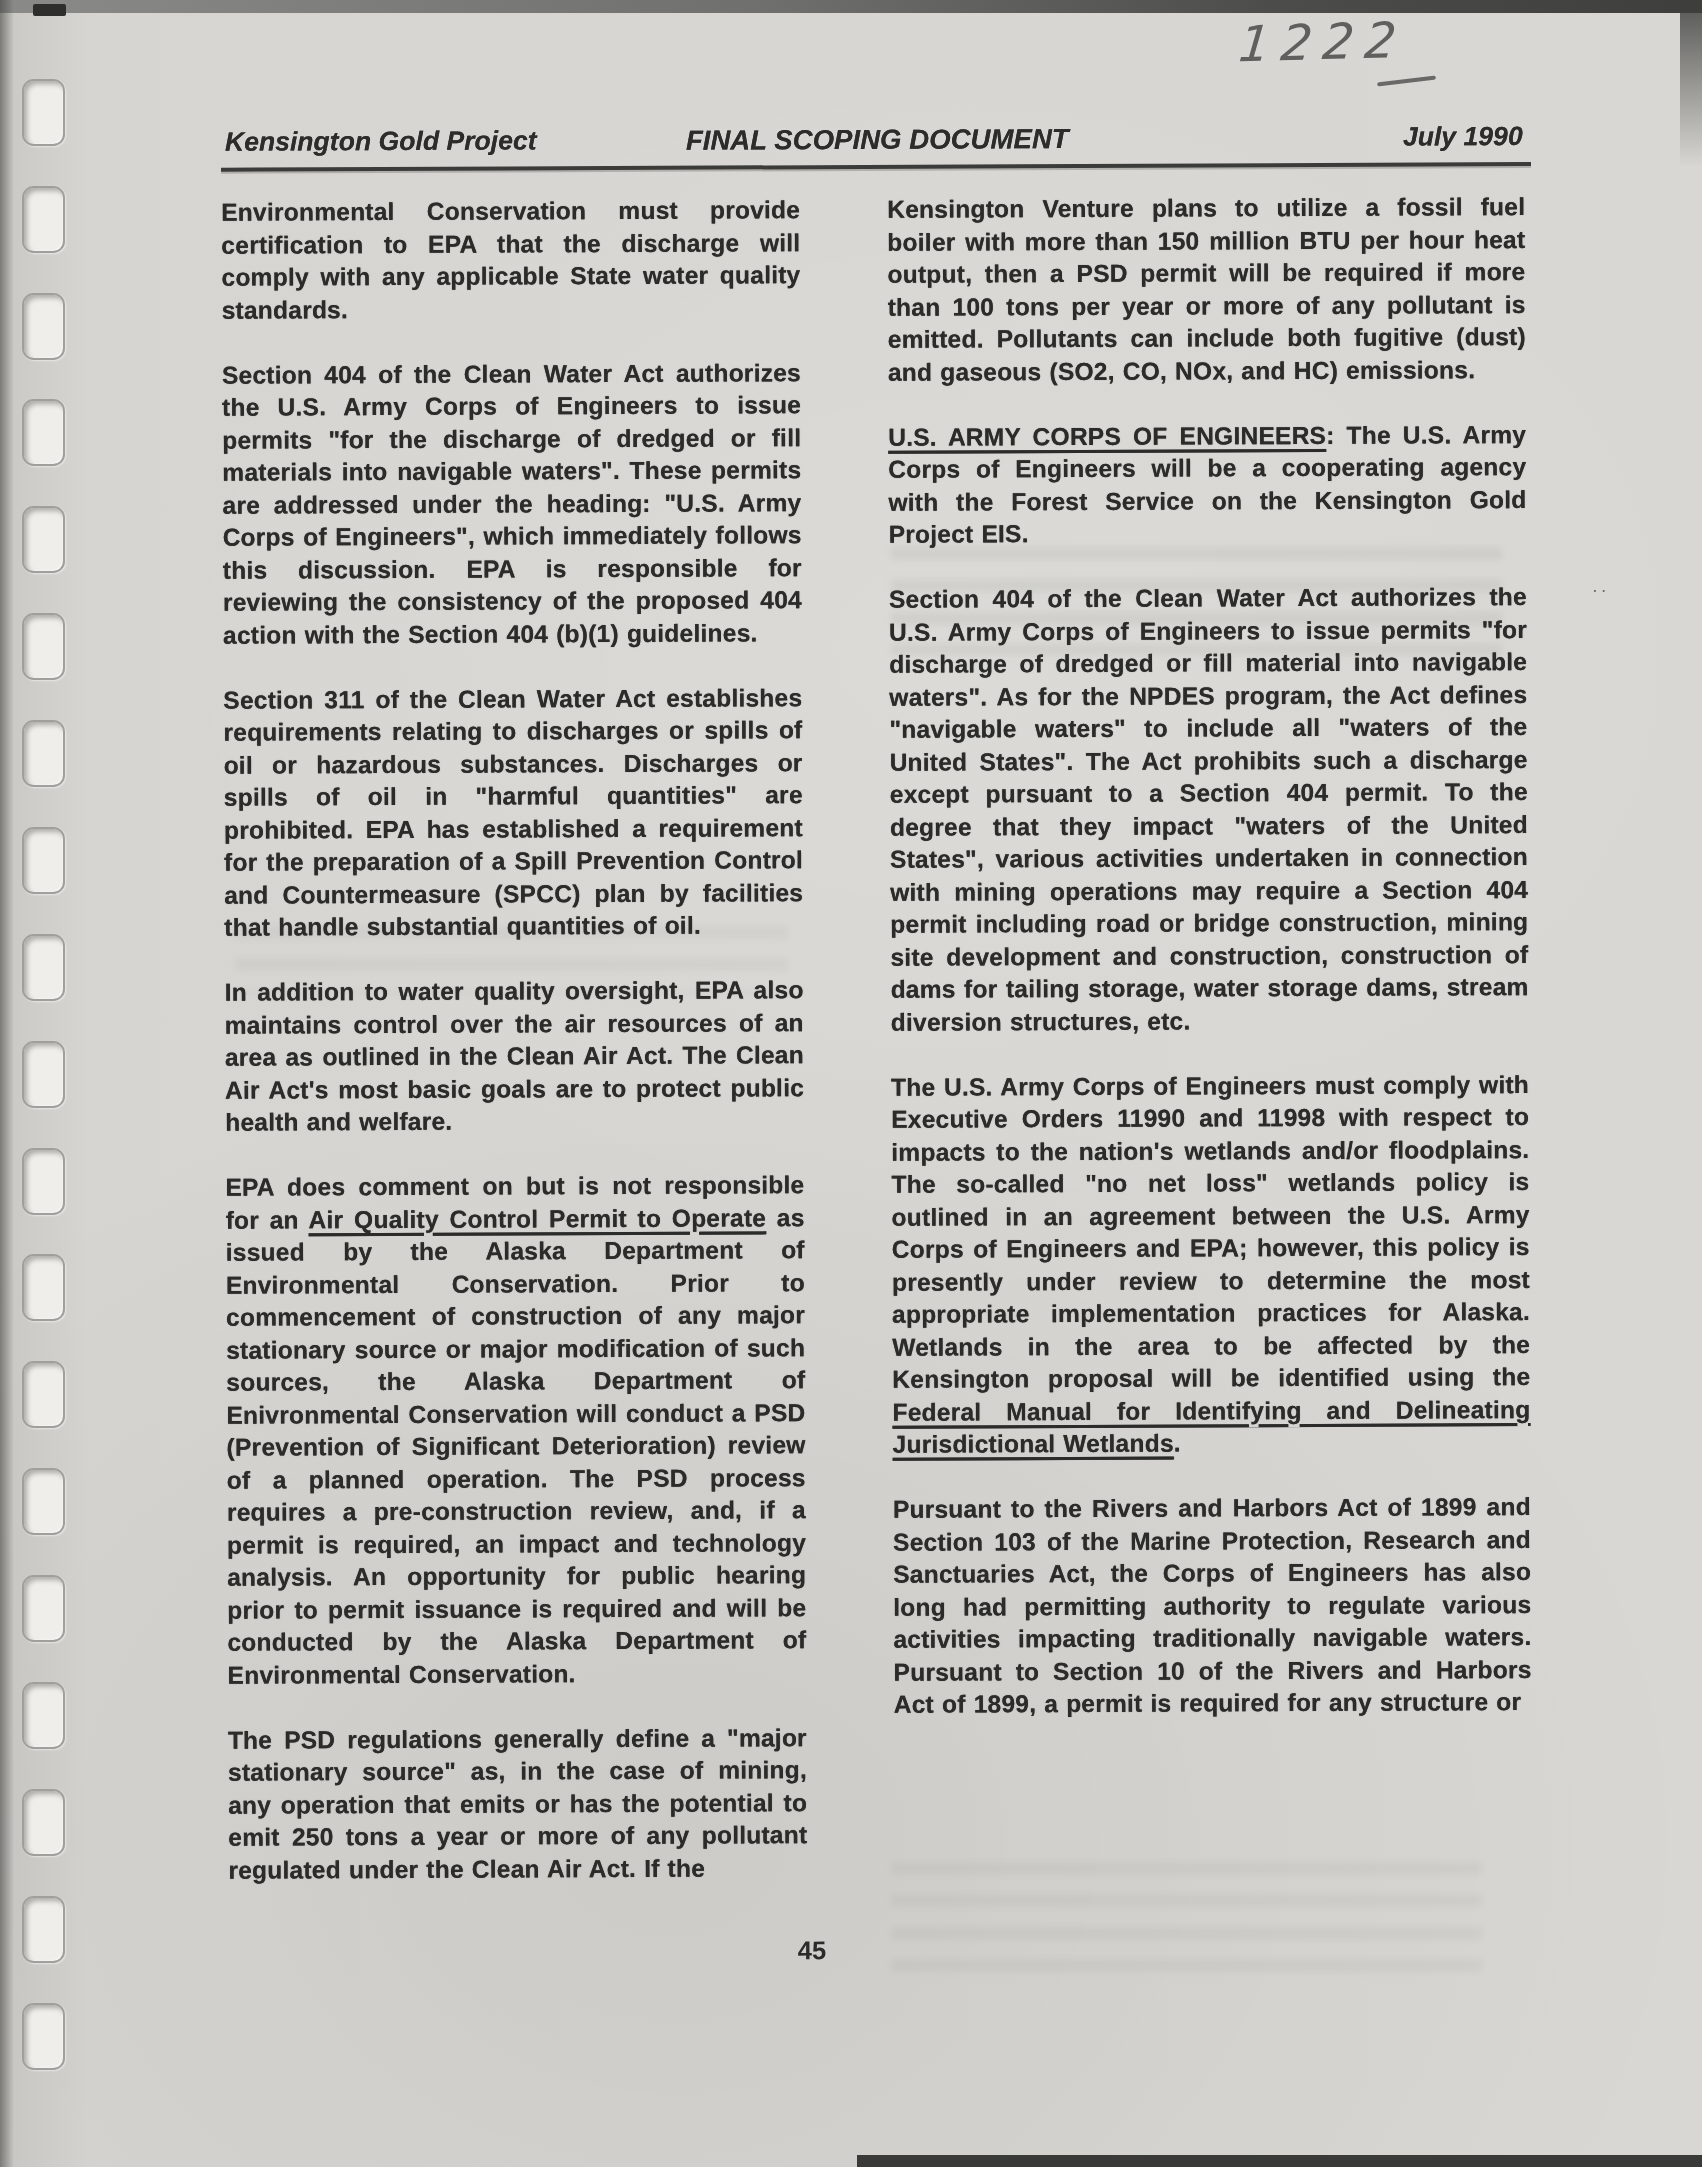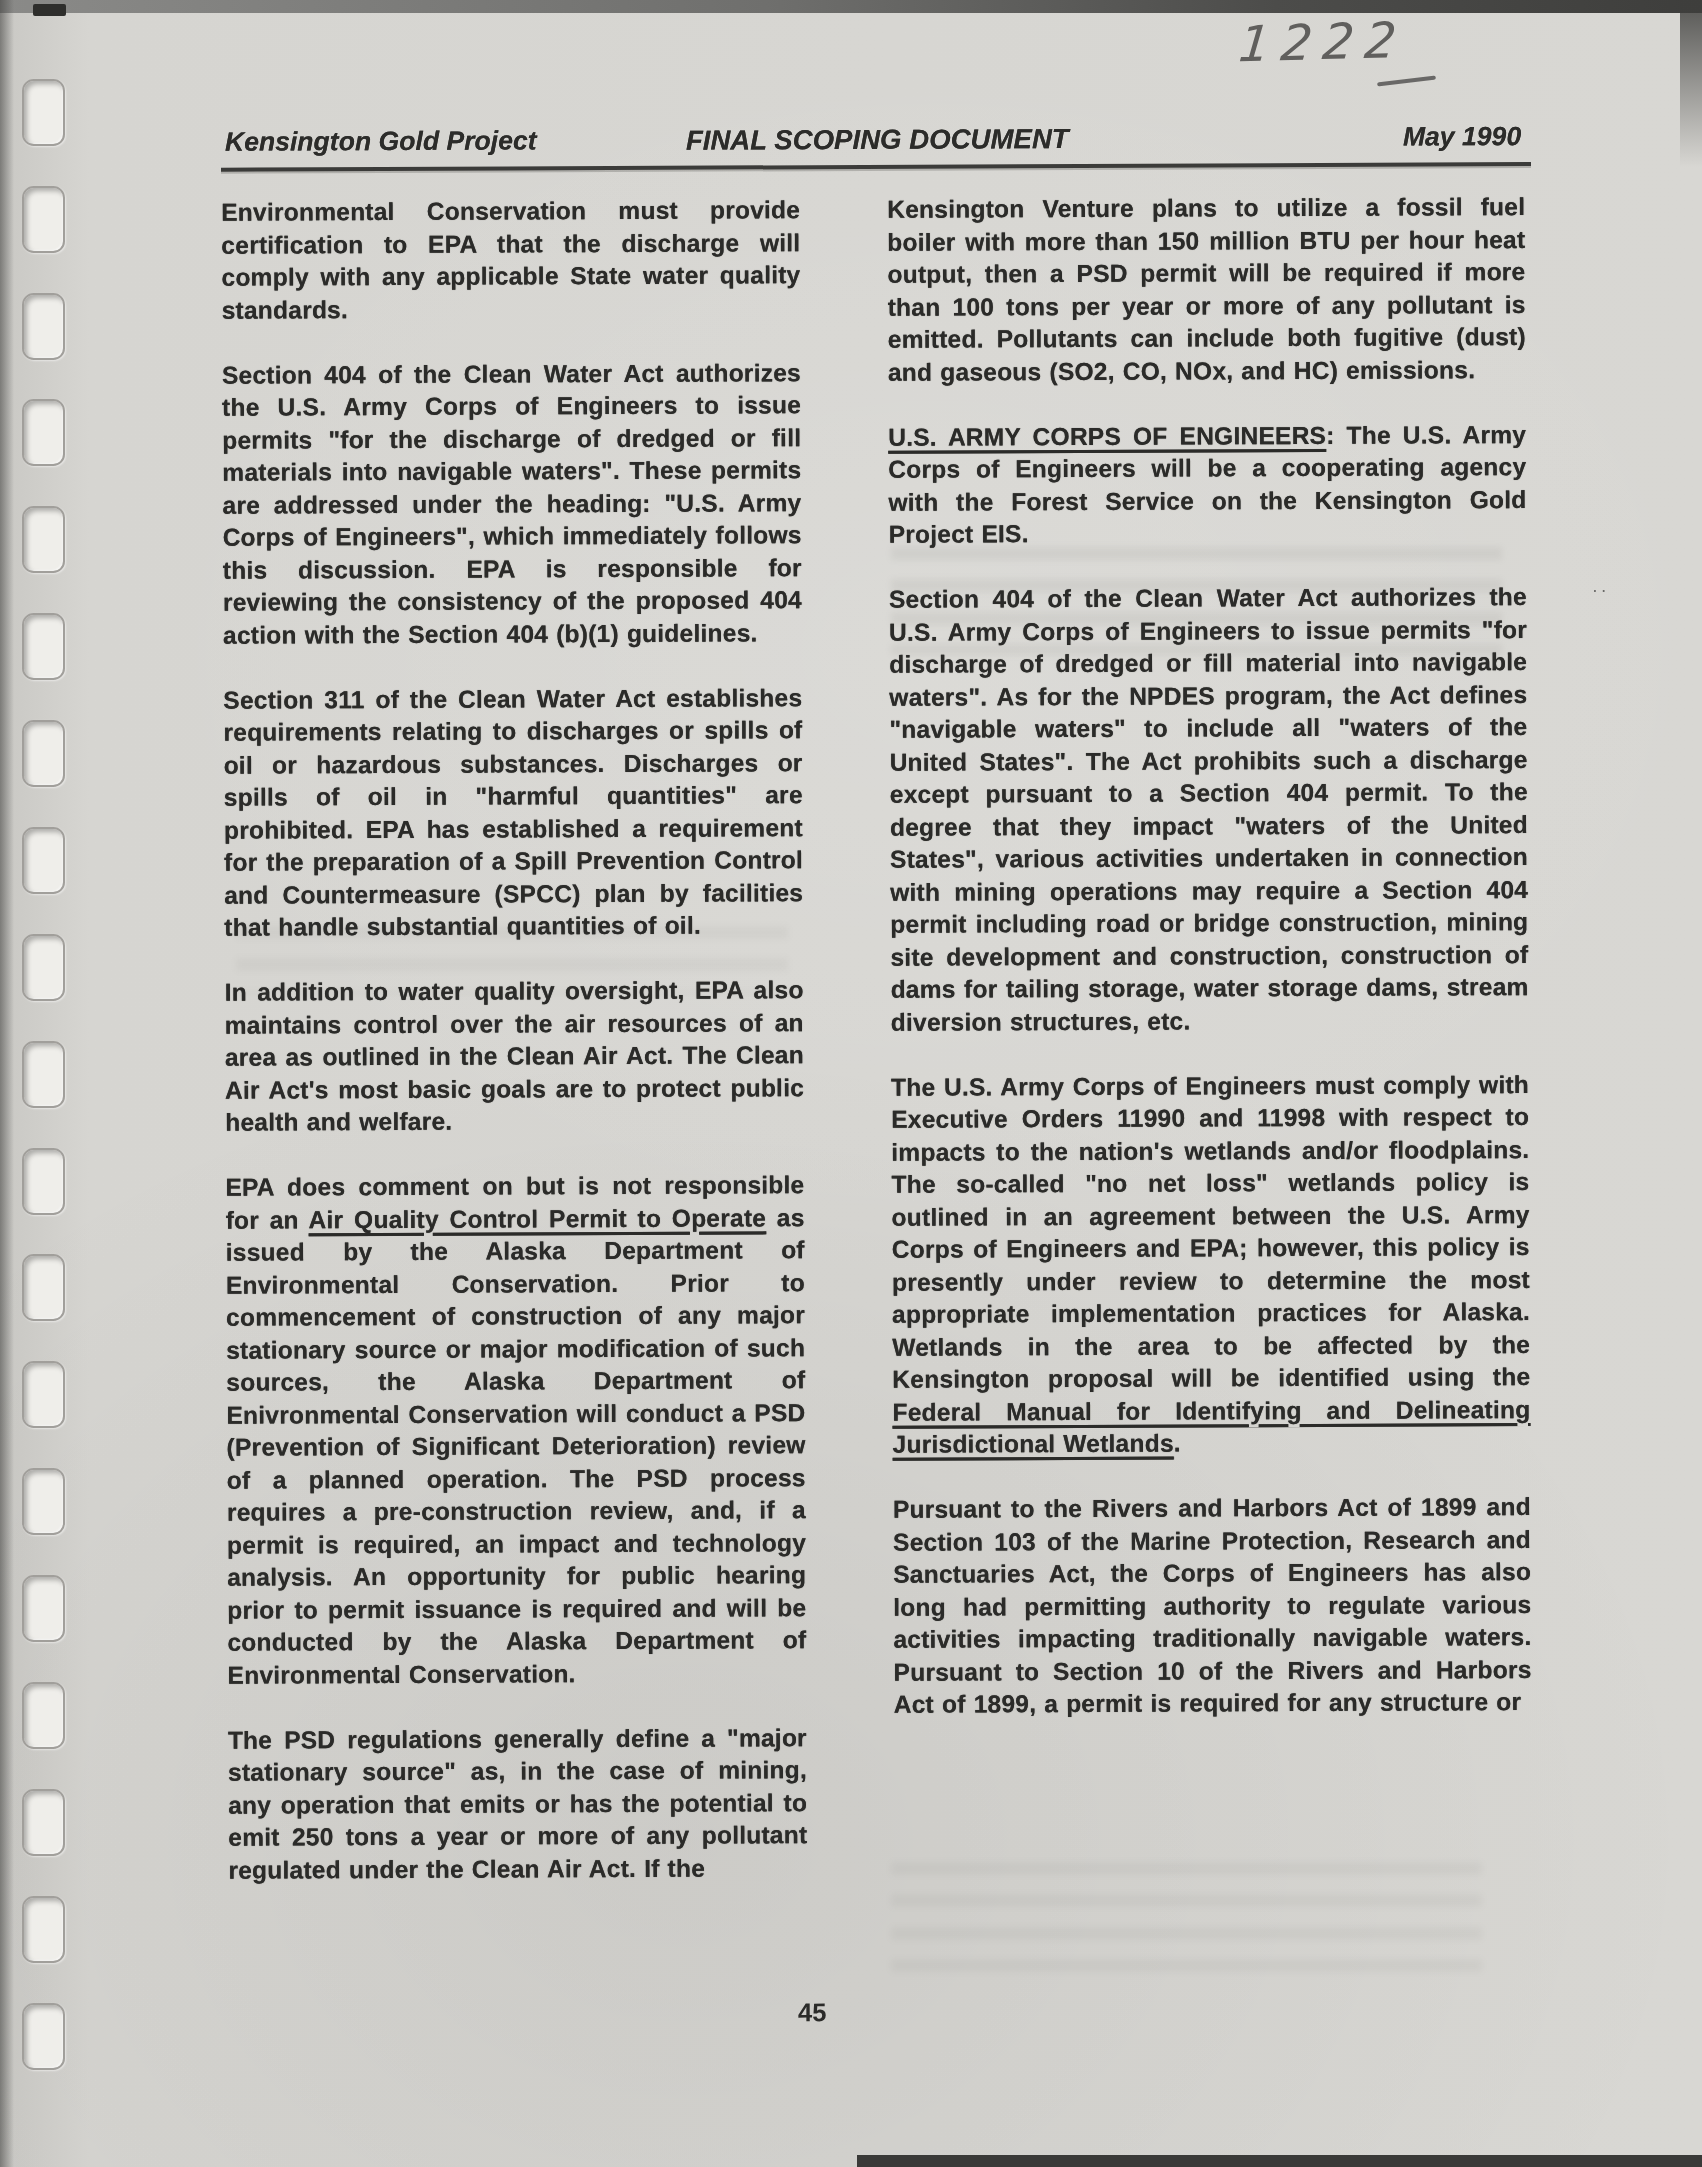--- a/index.html
+++ b/index.html
@@ -51,21 +51,21 @@
   .para.extra-gap{margin-top:31.5px;}
   .u{text-decoration:underline;text-decoration-thickness:2.5px;text-underline-offset:4.9px;}
 
   
   .handwritten{position:absolute;top:13.8px;left:1239px;font-family:"DejaVu Sans",sans-serif;
     font-size:49px;font-style:italic;color:#504f4d;letter-spacing:10.8px;
     transform:rotate(-1.5deg) skewX(-7deg);opacity:.88;}
   .hw-underline{position:absolute;top:79px;left:1377px;width:59px;height:3.9px;background:#565553;
     transform:rotate(-7deg);border-radius:2px;opacity:.85;}
 
-  .page-number{position:absolute;top:1998px;left:794px;font-size:25.6px;font-weight:bold;color:#2b2b29;}
+  .page-number{position:absolute;top:1936px;left:794px;font-size:25.6px;font-weight:bold;color:#2b2b29;}
 
   .specks{position:absolute;top:583px;left:1594px;font-size:17.7px;color:#6a6a68;letter-spacing:3px;}
 </style>
 </head>
 <body>
 
 <div class="scan">
 
   <div class="top-edge"></div>
   <div class="top-corner-mark"></div>
@@ -98,21 +98,21 @@
   <div class="ghost" style="left:891px;top:547px;width:611px;height:108px;"></div>
   <div class="ghost" style="left:236px;top:926px;width:552px;height:69px;opacity:.2;"></div>
   <div class="ghost" style="left:891px;top:1862px;width:591px;height:128px;opacity:.22;"></div>
 
   <div class="handwritten">1222</div>
   <div class="hw-underline"></div>
 
   <div class="content">
     <div class="hdr hdr-left">Kensington Gold Project</div>
     <div class="hdr hdr-center">FINAL SCOPING DOCUMENT</div>
-    <div class="hdr hdr-right">May 1990</div>
+    <div class="hdr hdr-right">July 1990</div>
     <div class="hdr-rule"></div>
 
     <div class="col col-left">
         <p class="para"><span>Environmental Conservation must provide certification to EPA that the discharge will comply with any applicable State water quality standards.</span></p>
         <p class="para"><span>Section 404 of the Clean Water Act authorizes the U.S. Army Corps of Engineers to issue permits "for the discharge of dredged or fill materials into navigable waters".  These permits are addressed under the heading: "U.S. Army Corps of Engineers", which immediately follows this discussion.  EPA is responsible for reviewing the consistency of the proposed 404 action with the Section 404 (b)(1) guidelines.</span></p>
         <p class="para"><span>Section 311 of the Clean Water Act establishes requirements relating to discharges or spills of oil or hazardous substances.  Discharges or spills of oil in "harmful quantities" are prohibited. EPA has established a requirement for the preparation of a Spill Prevention Control and Countermeasure (SPCC) plan by facilities that handle substantial quantities of oil.</span></p>
         <p class="para"><span>In addition to water quality oversight, EPA also maintains control over the air resources of an area as outlined in the Clean Air Act.  The Clean Air Act's most basic goals are to protect public health and welfare.</span></p>
         <p class="para"><span>EPA does comment on but is not responsible for an </span><span class="u">Air Quality Control Permit to Operate</span><span> as issued by the Alaska Department of Environmental Conservation.  Prior to commencement of construction of any major stationary source or major modification of such sources, the Alaska Department of Enivronmental Conservation will conduct a PSD (Prevention of Significant Deterioration) review of a planned operation.  The PSD process requires a pre-construction review, and, if a permit is required, an impact and technology analysis.  An opportunity for public hearing prior to permit issuance is required and will be conducted by the Alaska Department of Environmental Conservation.</span></p>
         <p class="para"><span>The PSD regulations generally define a "major stationary source" as, in the case of mining, any operation that emits or has the potential to emit 250 tons a year or more of any pollutant regulated under the Clean Air Act.  If the</span></p>
       </div>

